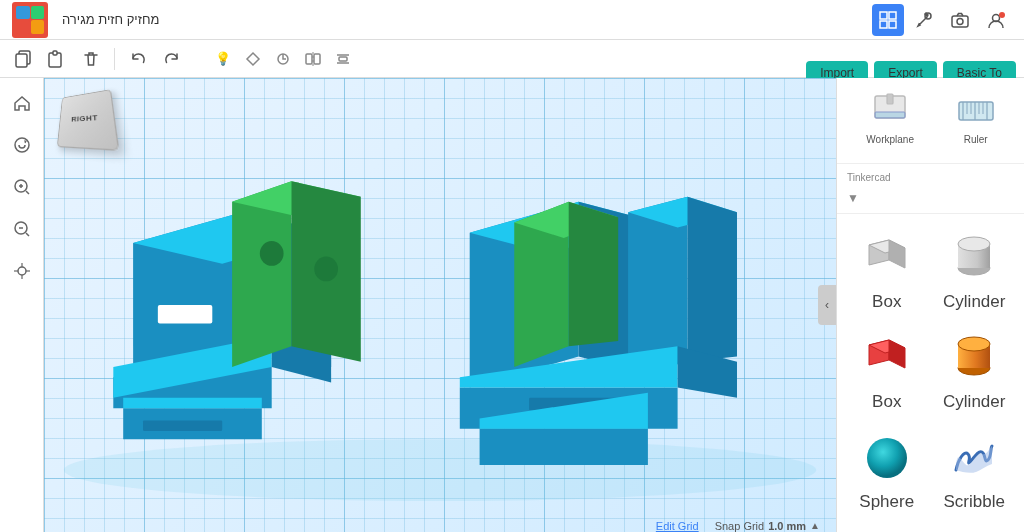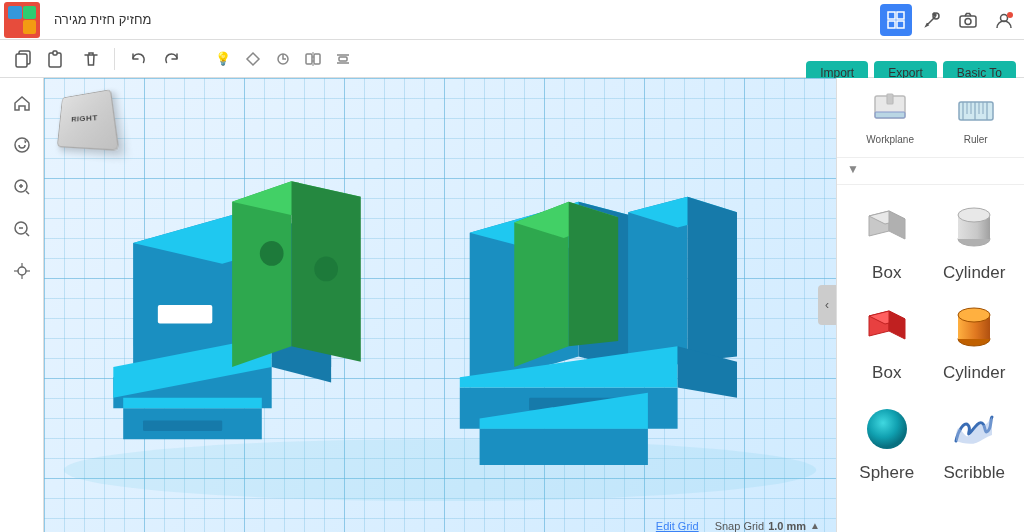--- a/index.html
+++ b/index.html
@@ -5,21 +5,21 @@
     * { box-sizing: border-box; margin: 0; padding: 0; }
     body { font-family: 'Segoe UI', Arial, sans-serif; background: #f0f0f0; width: 1024px; height: 532px; overflow: hidden; display: flex; flex-direction: column; }
 
     
     .top-bar {
       display: flex;
       align-items: center;
       background: #fff;
       border-bottom: 1px solid #ddd;
       height: 40px;
-      padding: 0 4px;
+      padding: 0 12px;
       gap: 8px;
       flex-shrink: 0;
     }
     .logo-box {
       width: 36px; height: 36px;
       background: #e74c3c;
       display: flex; align-items: center; justify-content: center;
       font-size: 9px; font-weight: bold; color: white;
       border-radius: 3px;
       flex-shrink: 0;
@@ -169,21 +169,21 @@
       z-index: 10;
     }
 
     
     .right-panel {
       width: 188px; background: #fff; border-left: 1px solid #ddd;
       display: flex; flex-direction: column; flex-shrink: 0;
       overflow-y: auto;
     }
     .right-panel-top {
-      display: flex; gap: 0; border-bottom: 1px solid #eee; padding: 10px 8px 8px;
+      display: flex; gap: 0; border-bottom: 1px solid #eee; padding: 10px 8px 14px;
       justify-content: space-around;
     }
     .rp-tool {
       display: flex; flex-direction: column; align-items: center; gap: 4px;
       cursor: pointer; padding: 4px 8px; border-radius: 4px;
     }
     .rp-tool-icon {
       width: 38px; height: 38px;
       display: flex; align-items: center; justify-content: center;
     }
@@ -466,20 +466,21 @@
             <line x1="18" y1="10" x2="18" y2="28" stroke="#88a8c0" stroke-width="1.2"></line>
             <line x1="22" y1="10" x2="22" y2="22" stroke="#88a8c0" stroke-width="1"></line>
             <line x1="26" y1="10" x2="26" y2="22" stroke="#88a8c0" stroke-width="1"></line>
             <line x1="30" y1="10" x2="30" y2="28" stroke="#88a8c0" stroke-width="1.2"></line>
           </svg>
         </div>
         <span class="rp-tool-label">Ruler</span>
       </div>
     </div>
 
+    <div class="rp-category">Tinkercad</div>
     <div class="rp-selector">
       <span class="rp-selector-arrow">▼</span>
     </div>
 
     <div class="shapes-grid">
 
       <div class="shape-item">
         <div class="shape-preview">
           <svg width="56" height="56" viewBox="0 0 56 56">
             <polygon points="10,35 10,15 30,10 30,30" fill="#c8c8c8" stroke="#aaa" stroke-width="1"></polygon>

